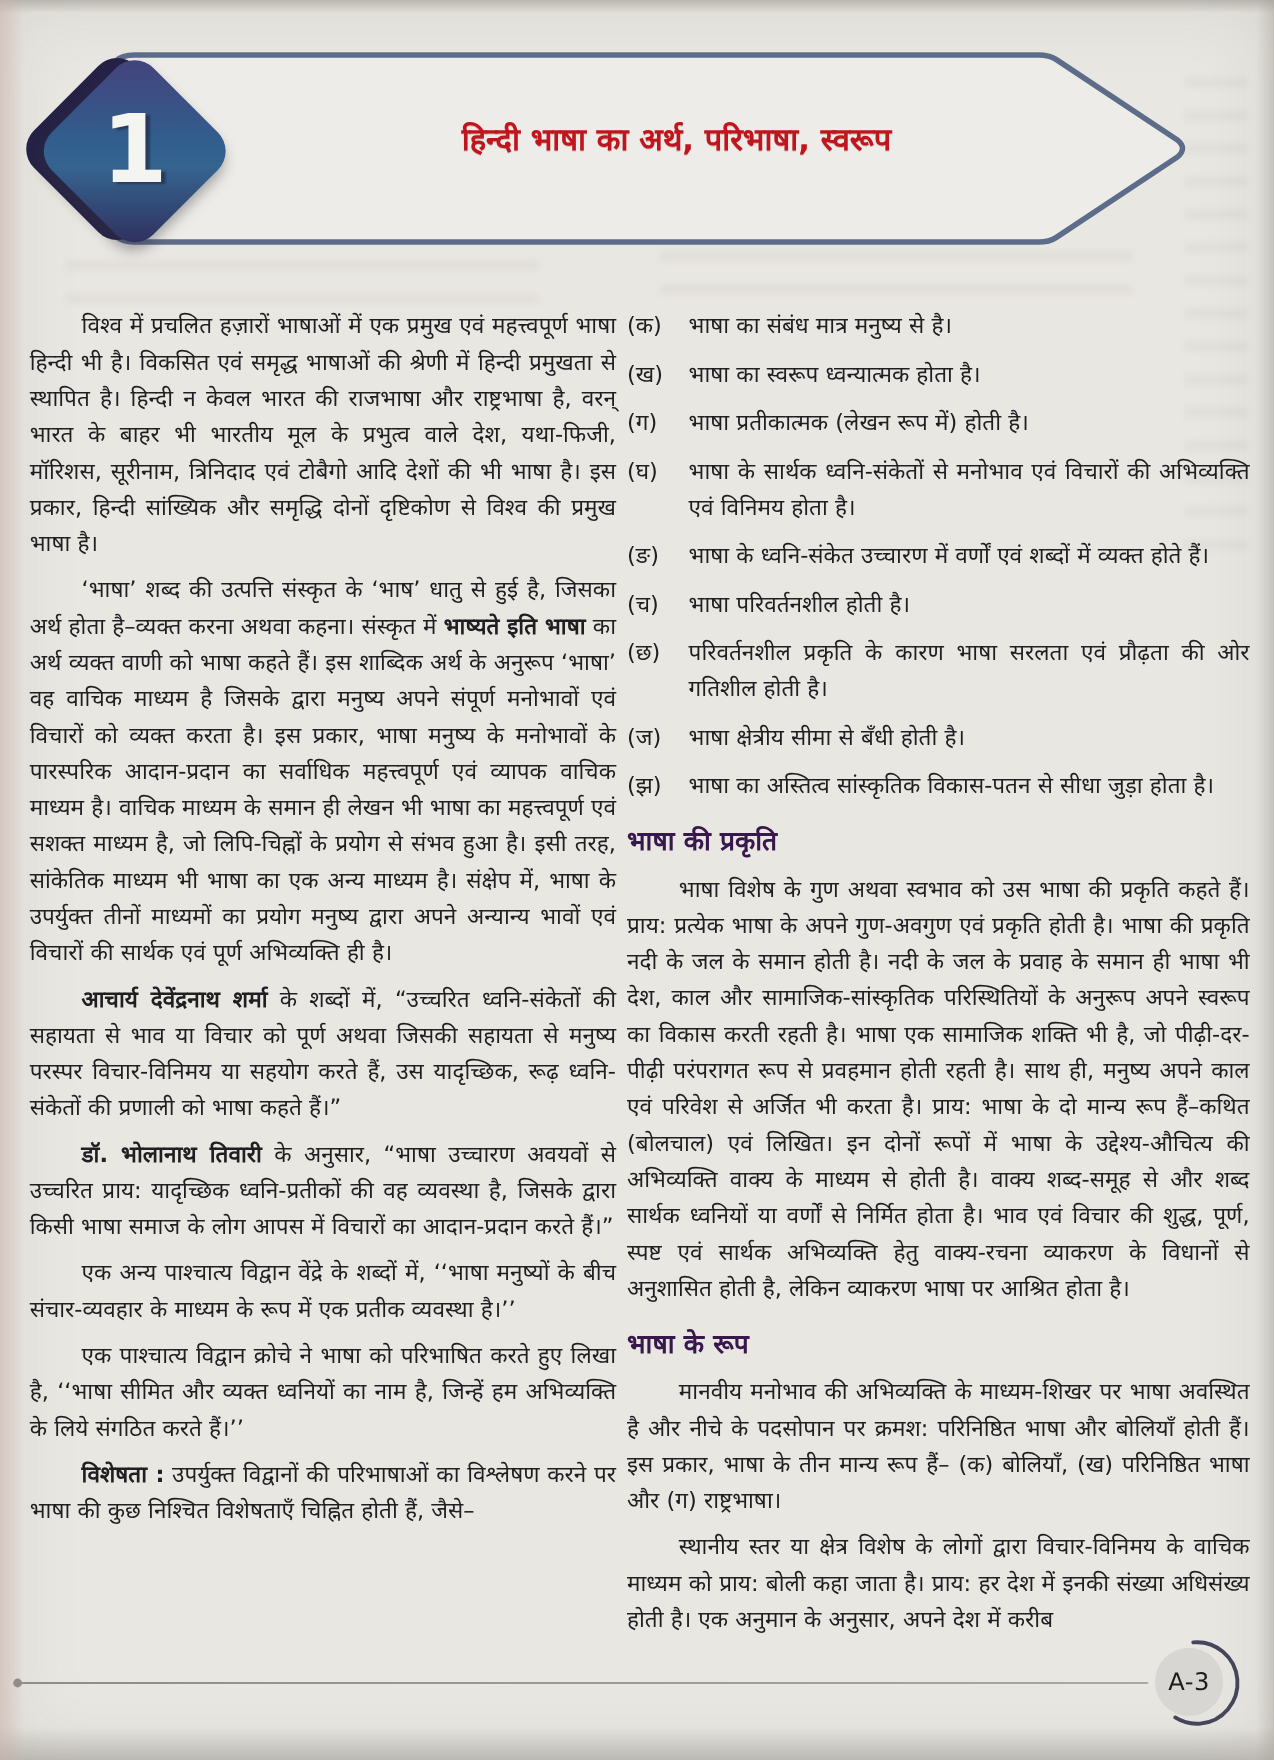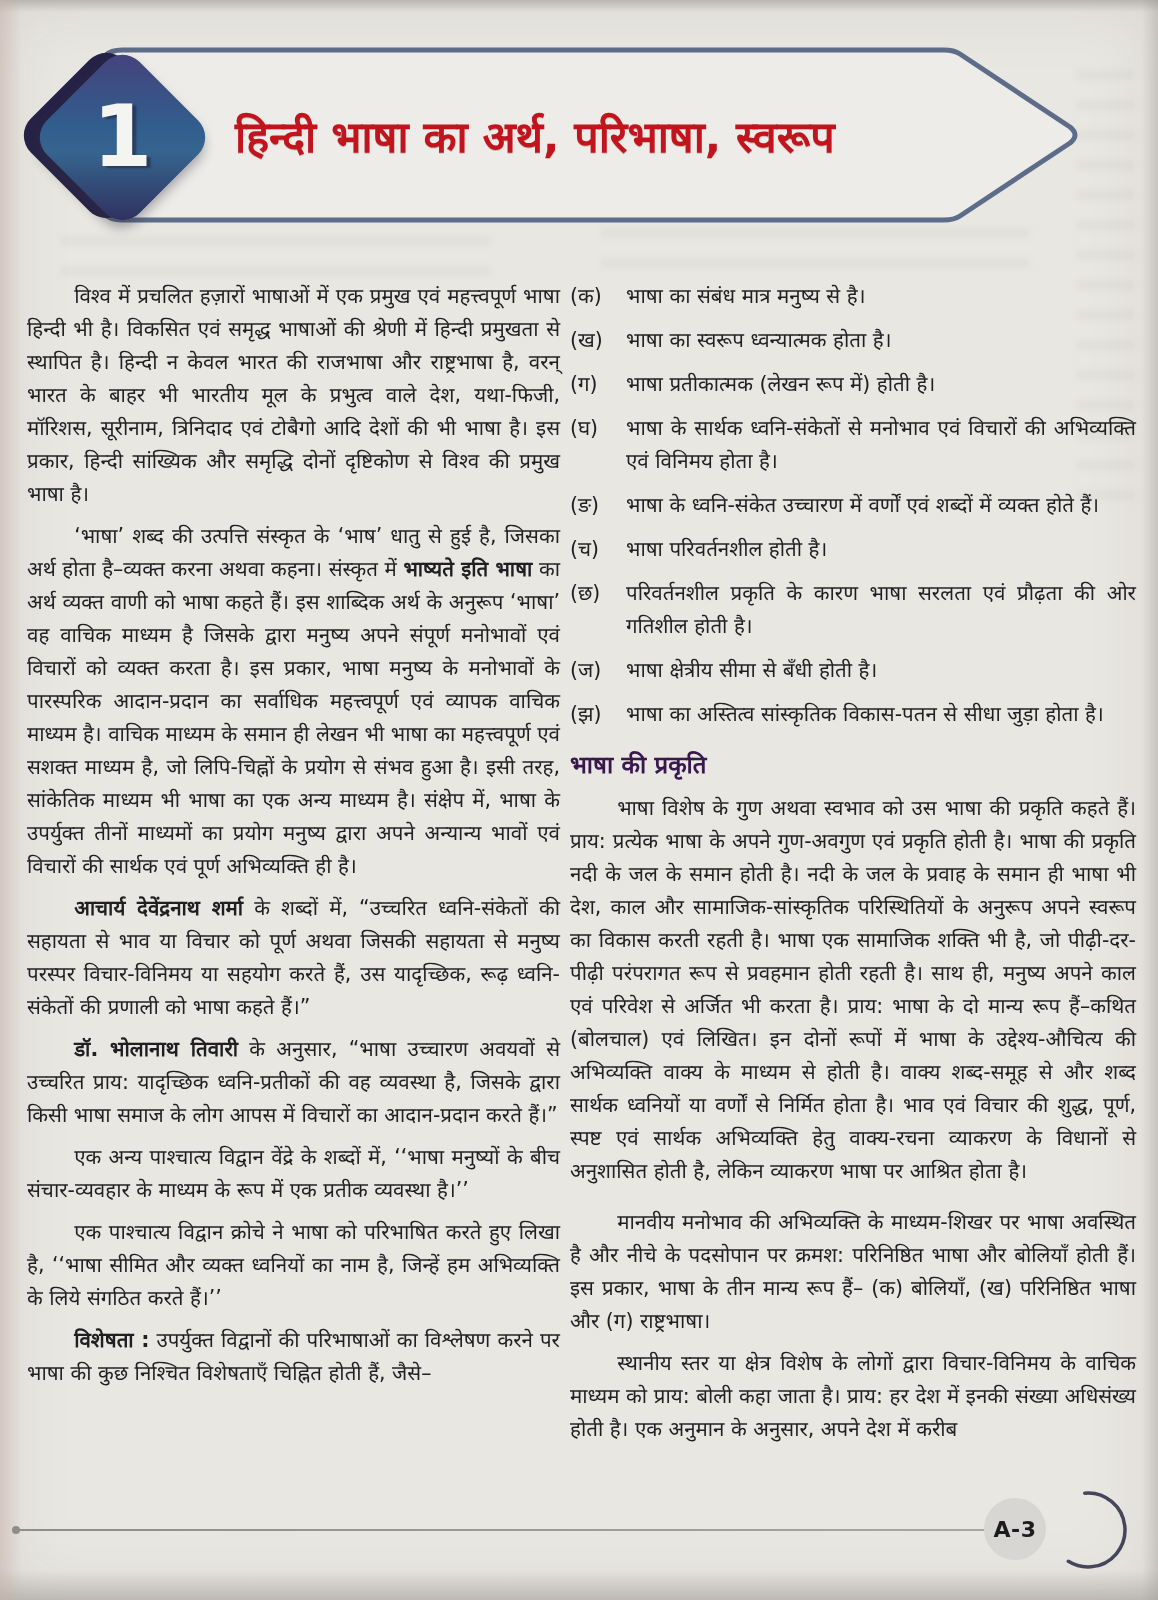--- a/index.html
+++ b/index.html
@@ -18,21 +18,21 @@
   .ghost{position:absolute;filter:blur(3px);opacity:.55;pointer-events:none;
     background:repeating-linear-gradient(180deg, rgba(128,120,110,.12) 0 10px, transparent 10px 30px);}
   .ghost-a{left:600px;top:228px;width:430px;height:52px;}
   .ghost-b{left:1076px;top:70px;width:58px;height:440px;}
   .ghost-c{left:60px;top:236px;width:430px;height:44px;}
 
   
   .banner-svg{position:absolute;left:88px;top:42px;z-index:1;}
   .chapter-title{
     position:absolute;left:235px;top:106px;width:760px;z-index:2;
-    font-size:43px;font-weight:bold;color:#c2141c;
+    text-align:center;font-size:28px;font-weight:bold;color:#c2141c;
     text-shadow:0 1px 0 rgba(120,20,20,.25);
   }
   .diamond-back{
     position:absolute;left:41px;top:70px;width:131px;height:131px;z-index:3;
     transform:rotate(45deg);border-radius:24px;background:#262247;
   }
   .diamond{
     position:absolute;left:57px;top:72px;width:131px;height:131px;z-index:4;
     transform:rotate(45deg);border-radius:24px;
     background:linear-gradient(135deg,#46407a 0%,#315e8d 45%,#36648f 58%,#2f2a58 100%);
@@ -56,23 +56,23 @@
   .feat-text{flex:1;}
   .section{margin-top:18px;}
   .section-heading{font-size:24px;font-weight:bold;color:#38174d;margin:16px 0 10px;}
   .section .para:last-child{margin-bottom:0;}
 
   
   .footer-dot{position:absolute;left:12px;top:1526px;width:8px;height:8px;border-radius:50%;background:#8d8d89;}
   .footer-line{position:absolute;left:18px;top:1529px;width:1026px;height:2px;border-radius:1px;
     background:linear-gradient(90deg,#8d8d89,#a8a8a4);}
   .page-badge{
-    position:absolute;left:984px;top:1498px;width:62px;height:62px;border-radius:50%;
+    position:absolute;left:1050px;top:1498px;width:62px;height:62px;border-radius:50%;
     background:#d7d6d2;display:flex;align-items:center;justify-content:center;
-    font-weight:bold;font-size:22px;color:#1c1c1e;letter-spacing:.5px;z-index:2;
+    font-weight:normal;font-size:22px;color:#1c1c1e;letter-spacing:.5px;z-index:2;
   }
   .badge-arc{position:absolute;left:1048px;top:1488px;z-index:1;}
 </style>
 </head>
 <body>
 
 <div class="page">
 
   <div class="ghost ghost-a"></div>
   <div class="ghost ghost-b"></div>
@@ -137,20 +137,21 @@
       </div>
 
     <div class="section">
       <div class="section-heading">भाषा की प्रकृति</div>
       <div>
           <p class="para"><span>भाषा विशेष के गुण अथवा स्वभाव को उस भाषा की प्रकृति कहते हैं। प्राय: प्रत्येक भाषा के अपने गुण-अवगुण एवं प्रकृति होती है। भाषा की प्रकृति नदी के जल के समान होती है। नदी के जल के प्रवाह के समान ही भाषा भी देश, काल और सामाजिक-सांस्कृतिक परिस्थितियों के अनुरूप अपने स्वरूप का विकास करती रहती है। भाषा एक सामाजिक शक्ति भी है, जो पीढ़ी-दर-पीढ़ी परंपरागत रूप से प्रवहमान होती रहती है। साथ ही, मनुष्य अपने काल एवं परिवेश से अर्जित भी करता है। प्राय: भाषा के दो मान्य रूप हैं–कथित (बोलचाल) एवं लिखित। इन दोनों रूपों में भाषा के उद्देश्य-औचित्य की अभिव्यक्ति वाक्य के माध्यम से होती है। वाक्य शब्द-समूह से और शब्द सार्थक ध्वनियों या वर्णों से निर्मित होता है। भाव एवं विचार की शुद्ध, पूर्ण, स्पष्ट एवं सार्थक अभिव्यक्ति हेतु वाक्य-रचना व्याकरण के विधानों से अनुशासित होती है, लेकिन व्याकरण भाषा पर आश्रित होता है।</span></p>
         </div>
     </div>
 
     <div class="section">
+      <div class="section-heading">भाषा के रूप</div>
       <div>
           <p class="para"><span>मानवीय मनोभाव की अभिव्यक्ति के माध्यम-शिखर पर भाषा अवस्थित है और नीचे के पदसोपान पर क्रमश: परिनिष्ठित भाषा और बोलियाँ होती हैं। इस प्रकार, भाषा के तीन मान्य रूप हैं– (क) बोलियाँ, (ख) परिनिष्ठित भाषा और (ग) राष्ट्रभाषा।</span></p>
           <p class="para"><span>स्थानीय स्तर या क्षेत्र विशेष के लोगों द्वारा विचार-विनिमय के वाचिक माध्यम को प्राय: बोली कहा जाता है। प्राय: हर देश में इनकी संख्या अधिसंख्य होती है। एक अनुमान के अनुसार, अपने देश में करीब</span></p>
         </div>
     </div>
   </div>
 
   <div class="footer-dot"></div>
   <div class="footer-line"></div>
   <svg class="badge-arc" width="84" height="84" viewBox="0 0 84 84">

